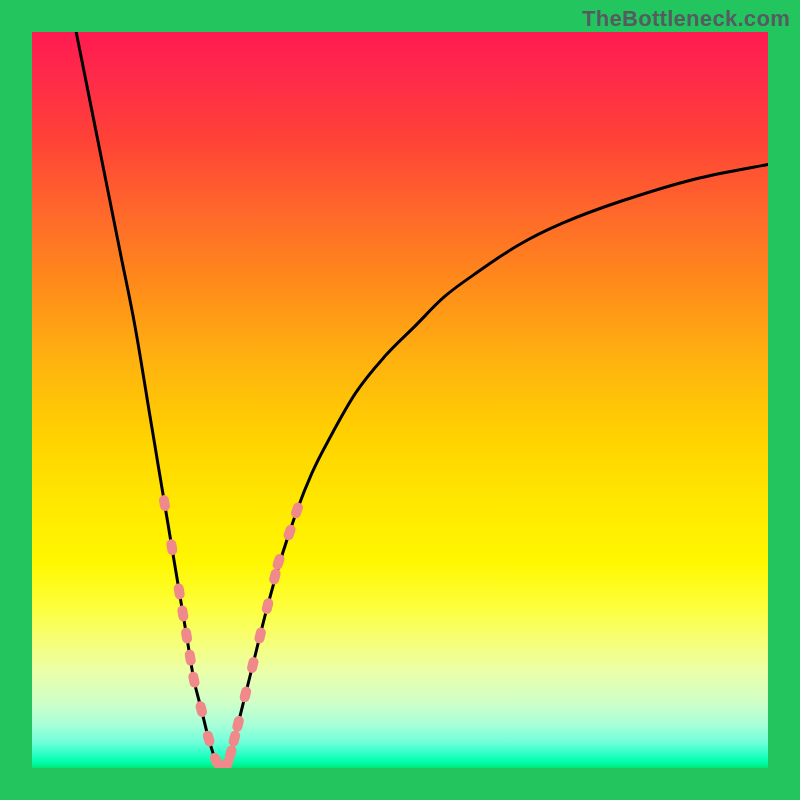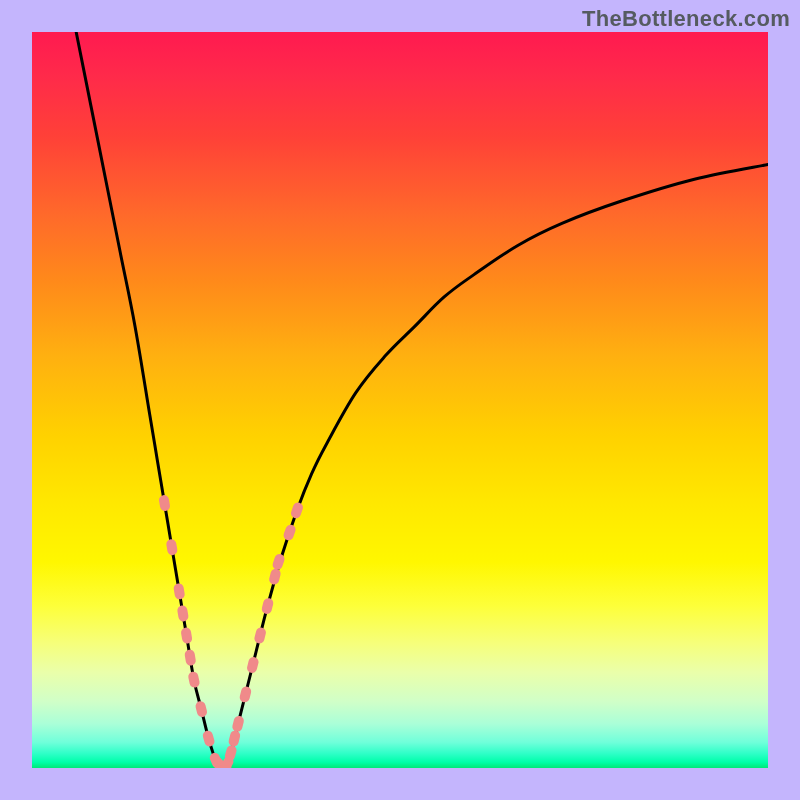--- a/index.html
+++ b/index.html
@@ -9,21 +9,21 @@
     height: 800px;
     overflow: hidden;
     background: #000;
     font-family: Arial, Helvetica, sans-serif;
   }
   .frame {
     position: absolute;
     top: 0; left: 0;
     width: 800px;
     height: 800px;
-    background: #c4b5fd;
+    background: #22c55e;
   }
   .plot {
     position: absolute;
     top: 32px;
     left: 32px;
     width: 736px;
     height: 736px;
     overflow: hidden;
   }
   .gradient {

